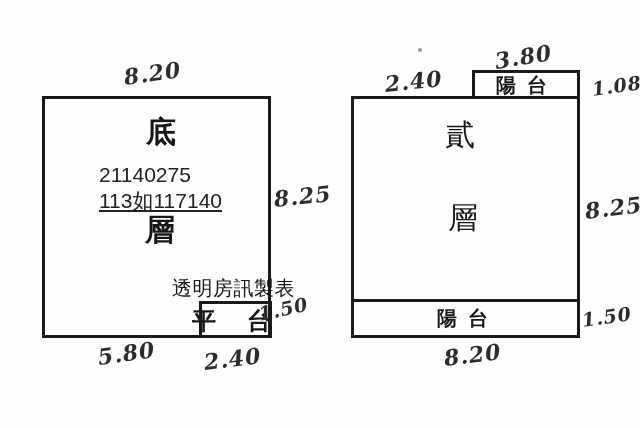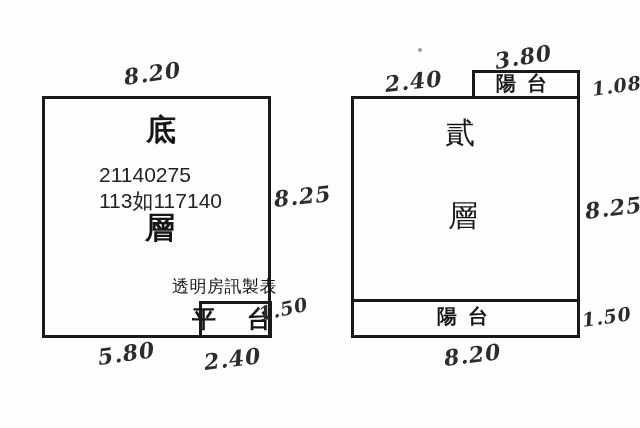--- a/index.html
+++ b/index.html
@@ -4,46 +4,46 @@
 <style>
   html,body { margin:0; padding:0; background:#e8e8e8; }
   .page {
     position:relative; width:640px; height:428px; margin:0 auto;
     background:#fefefe; overflow:hidden;
     font-family:"Liberation Sans", sans-serif; color:#1c1c1c;
   }
   .rect { position:absolute; border:3px solid #1a1a1a; box-sizing:border-box; background:transparent; }
   .hline { position:absolute; height:3px; background:#1a1a1a; }
   
-  .ming { position:absolute; font-family:Liberation Mono, monospace; color:#161616; white-space:nowrap; line-height:1; }
+  .ming { position:absolute; font-family:Liberation Serif, serif; color:#161616; white-space:nowrap; line-height:1; }
   .big  { font-size:30px; }
   .bold { font-weight:700; }
   
   .overlay { position:absolute; font-family:"Liberation Sans",sans-serif; color:#222; font-size:21px; line-height:1.22; white-space:nowrap;text-align:right; }
-  .wm { position:absolute; font-family:Liberation Serif, serif; color:#151515; font-size:17px; white-space:nowrap; letter-spacing:0.5px; }
+  .wm { position:absolute; font-family:Liberation Serif, serif; color:#151515; font-size:20px; white-space:nowrap; letter-spacing:0.5px; }
   
   .hand {
     position:absolute; font-family:"DejaVu Serif","Liberation Serif",serif;
     font-style:italic; font-weight:600; font-size:22px; color:#2c2c2c;
     white-space:nowrap; line-height:1; transform-origin:left center; letter-spacing:1px;
   }
   .sm { font-size:19px; }
   .speck { position:absolute; width:4px; height:4px; border-radius:50%; background:#9a9a9a; }
 </style>
 </head>
 <body>
 
 <div class="page">
 
   <div class="rect" style="left:42px; top:96px; width:229px; height:242px;"></div>
 
   <div class="ming big bold" style="left:146px; top:117px;">底</div>
 
   <div class="overlay" style="left:99px; top:162px;">21140275</div>
-  <div class="overlay" style="left:99px; top:188px;">113如117140</div>
+  <div class="overlay" style="left:99px; top:188px;text-decoration:underline;">113如117140</div>
 
   <div class="ming big bold" style="left:145px; top:215px;">層</div>
 
   <div class="wm" style="left:172px; top:275px;">透明房訊製表</div>
 
   <div class="rect" style="left:199px; top:301px; width:73px; height:37px;"></div>
   <div class="ming bold" style="left:192px; top:309px; font-size:24px; letter-spacing:31px;">平台</div>
 
   <div class="hand" style="left:124px; top:66px; transform:rotate(-8deg);">8.20</div>
   <div class="hand" style="left:274px; top:188px; transform:rotate(-6deg);">8.25</div>

